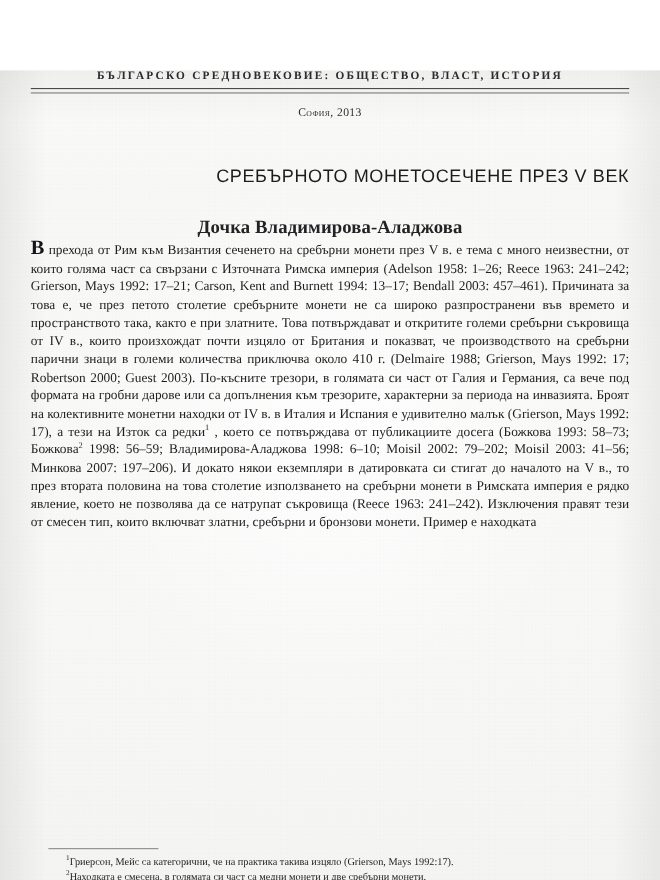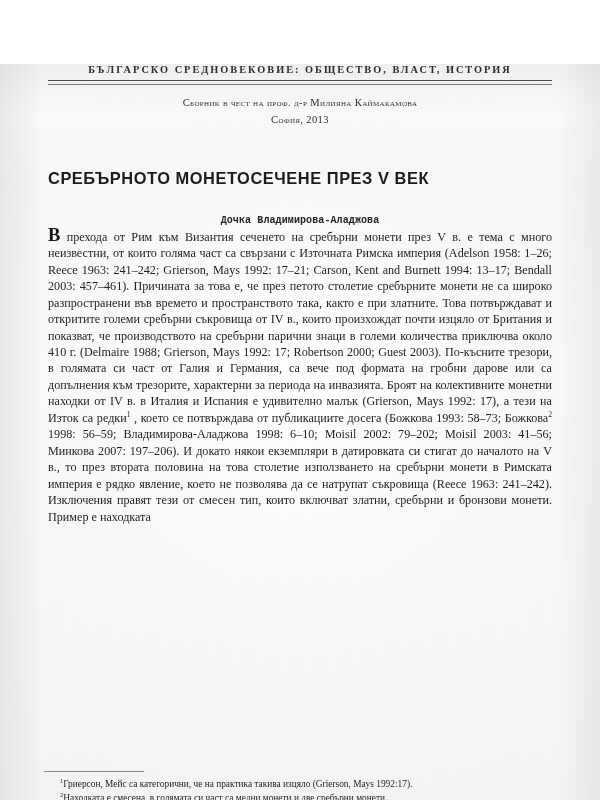--- a/index.html
+++ b/index.html
@@ -38,21 +38,21 @@
     inset: 0;
     pointer-events: none;
     background:
       linear-gradient(90deg, rgba(180,180,178,0.22) 0%, rgba(255,255,255,0) 7%, rgba(255,255,255,0) 93%, rgba(180,180,178,0.20) 100%),
       linear-gradient(180deg, rgba(185,185,183,0.18) 0%, rgba(255,255,255,0) 6%, rgba(255,255,255,0) 94%, rgba(185,185,183,0.22) 100%);
   }
 
   .content {
     position: relative;
     z-index: 2;
-    padding: 0 48px;
+    padding: 0 28px;
   }
 
   
   .series-head {
     margin-top: 64px;
     text-align: center;
     font-size: 10.3px;
     font-weight: bold;
     letter-spacing: 2.0px;
     color: #2c2c2e;
@@ -78,35 +78,35 @@
     line-height: 1.55;
   }
   .subhead .line2 {
     display: block;
     margin-top: 1px;
   }
 
   
   .article-title {
     margin-top: 40px;
-    text-align: left;
+    text-align: right;
     font-size: 16.4px;
-    font-weight: bold;
+    font-weight: normal;
     letter-spacing: 0.55px;
     color: #1c1c1e;
     font-family: "Liberation Sans", "DejaVu Sans", sans-serif;
     white-space: nowrap;
   }
   .article-author {
     margin-top: 27px;
     text-align: center;
-    font-size: 10px;
+    font-size: 17px;
     font-weight: bold;
     color: #232325;
-    font-family: Liberation Mono, monospace;
+    font-family: Liberation Serif, serif;
     letter-spacing: 0.1px;
   }
 
   
   .body-text {
     font-size: 12.15px;
     line-height: 16.45px;
     color: #1e1e20;
     text-align: justify;
     text-justify: inter-word;
@@ -161,21 +161,20 @@
   <div class="scan-grain"></div>
   <div class="scan-vignette"></div>
 
   <div class="content">
 
     <div class="series-head">Българско средновековие: общество, власт, история</div>
 
     <div class="head-rule"></div>
 
     <div class="subhead">
-      <span>Сборник в чест на проф. д-р Милияна Каймакамова</span>
       <span class="line2">София, 2013</span>
     </div>
 
     <div class="article-title">СРЕБЪРНОТО МОНЕТОСЕЧЕНЕ ПРЕЗ V ВЕК</div>
 
     <div class="article-author">Дочка Владимирова-Аладжова</div>
 
     <div class="body-text">
       <span class="initial-cap">В</span><span> прехода от Рим към Византия сеченето на сребърни монети през V в. е тема с много неизвестни, от които голяма част са свързани с Източната Римска империя (Adelson 1958: 1–26; Reece 1963: 241–242; Grierson, Mays 1992: 17–21; Carson, Kent and Burnett 1994: 13–17; Bendall 2003: 457–461). Причината за това е, че през петото столетие сребърните монети не са широко разпространени във времето и пространството така, както е при златните. Това потвърждават и откритите големи сребърни съкровища от IV в., които произхождат почти изцяло от Британия и показват, че производството на сребърни парични знаци в големи количества приключва около 410 г. (Delmaire 1988; Grierson, Mays 1992: 17; Robertson 2000; Guest 2003). По-късните трезори, в голямата си част от Галия и Германия, са вече под формата на гробни дарове или са допълнения към трезорите, характерни за периода на инвазията. Броят на колективните монетни находки от IV в. в Италия и Испания е удивително малък (Grierson, Mays 1992: 17), а тези на Изток са редки</span><sup class="fn-ref">1</sup><span> , което се потвърждава от публикациите досега (Божкова 1993: 58–73; Божкова</span><sup class="fn-ref">2</sup><span> 1998: 56–59; Владимирова-Аладжова 1998: 6–10; Moisil 2002: 79–202; Moisil 2003: 41–56; Минкова 2007: 197–206). И докато някои екземпляри в датировката си стигат до началото на V в., то през втората половина на това столетие използването на сребърни монети в Римската империя е рядко явление, което не позволява да се натрупат съкровища (Reece 1963: 241–242). Изключения правят тези от смесен тип, които включват златни, сребърни и бронзови монети. Пример е находката</span>
     </div>

